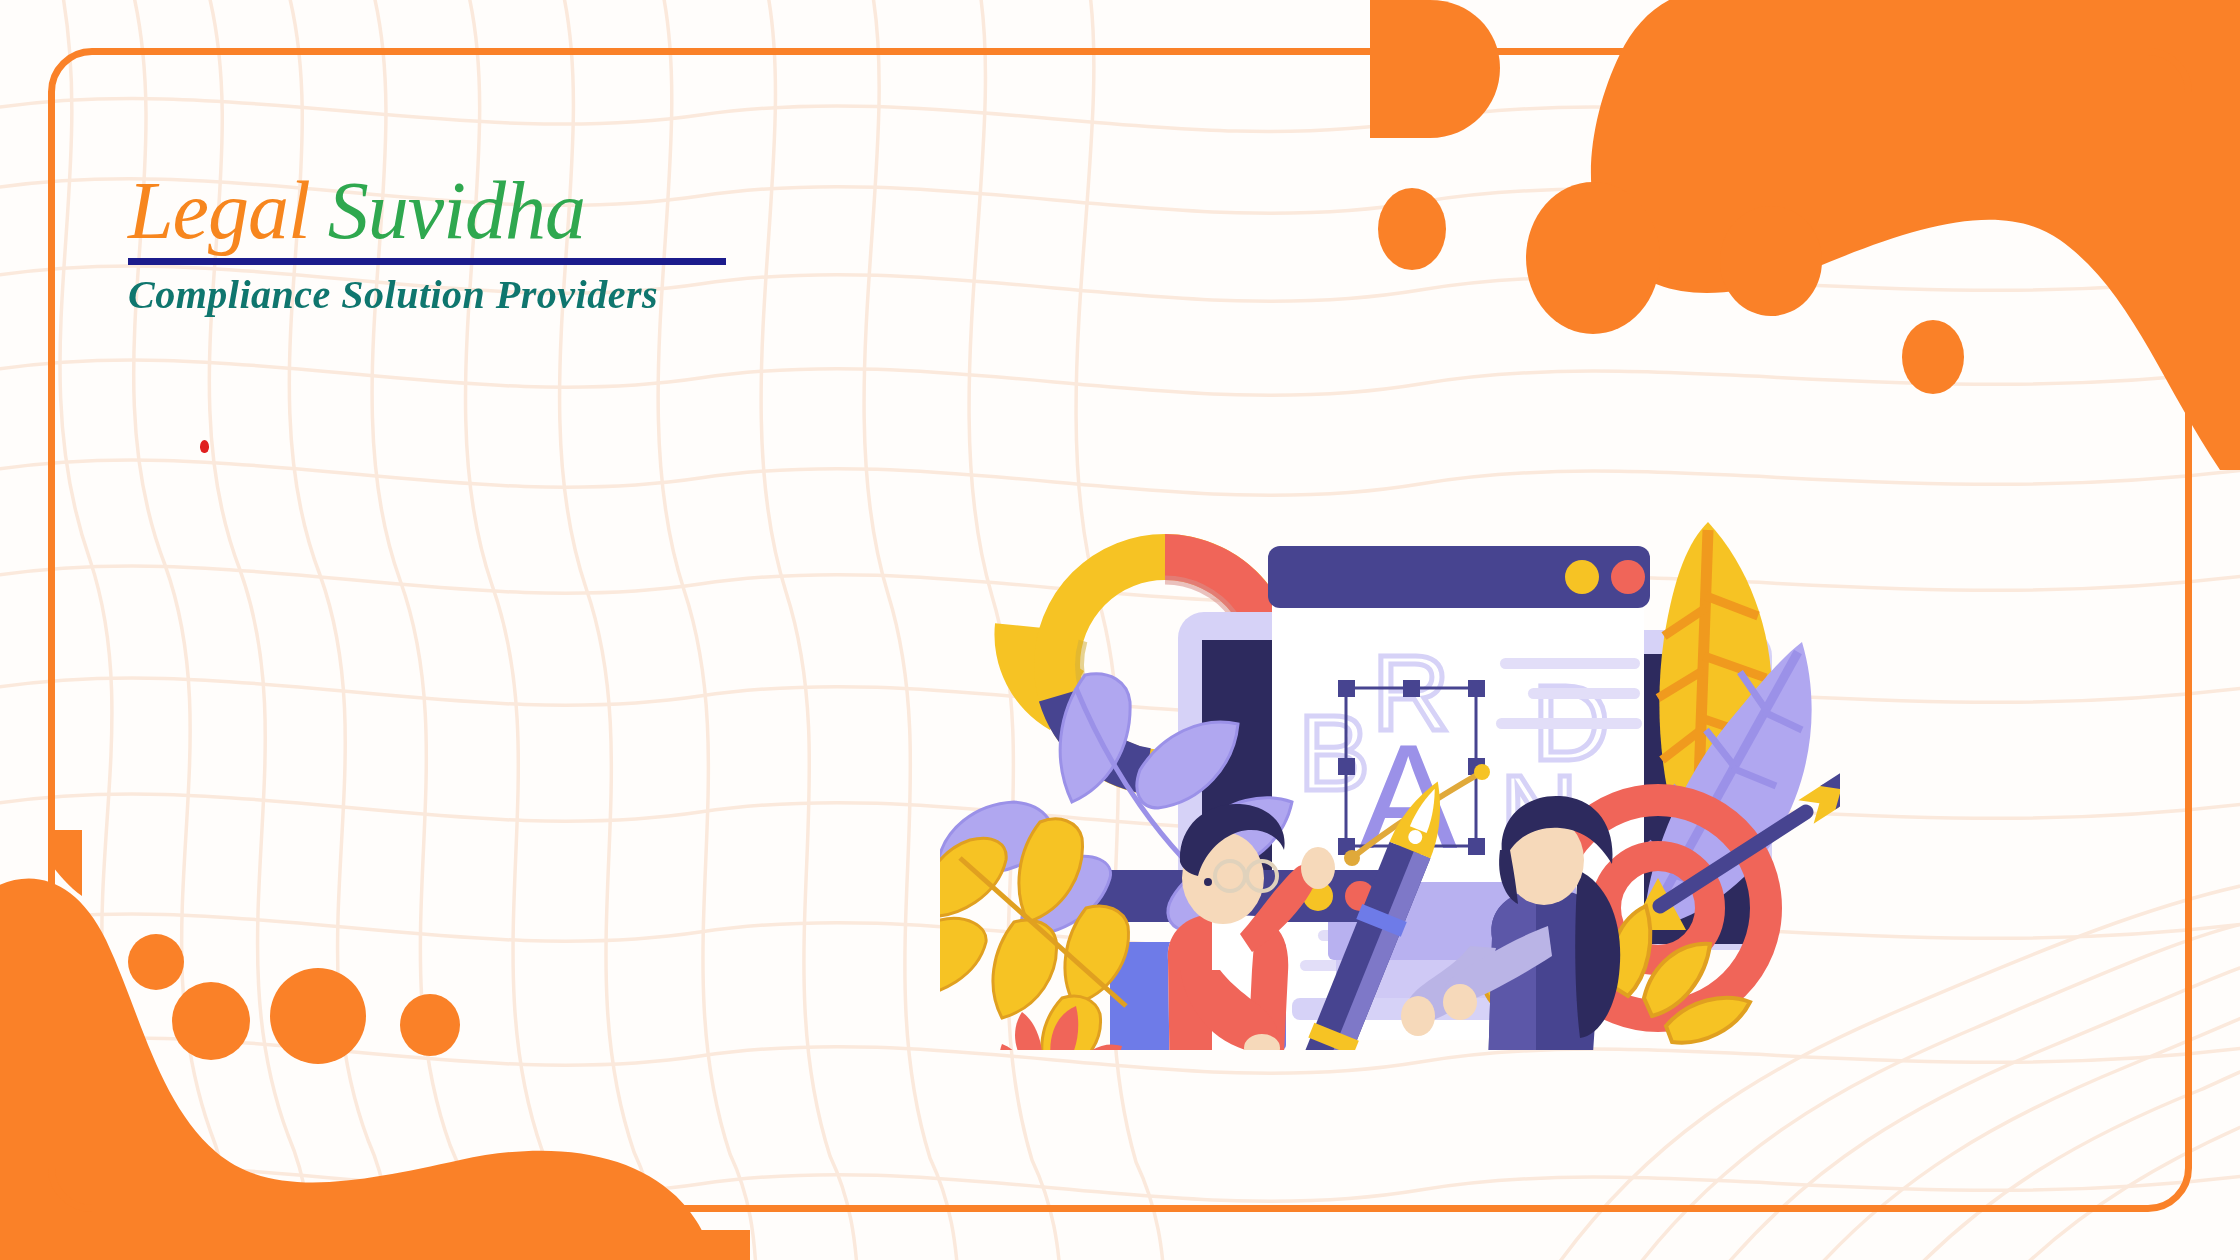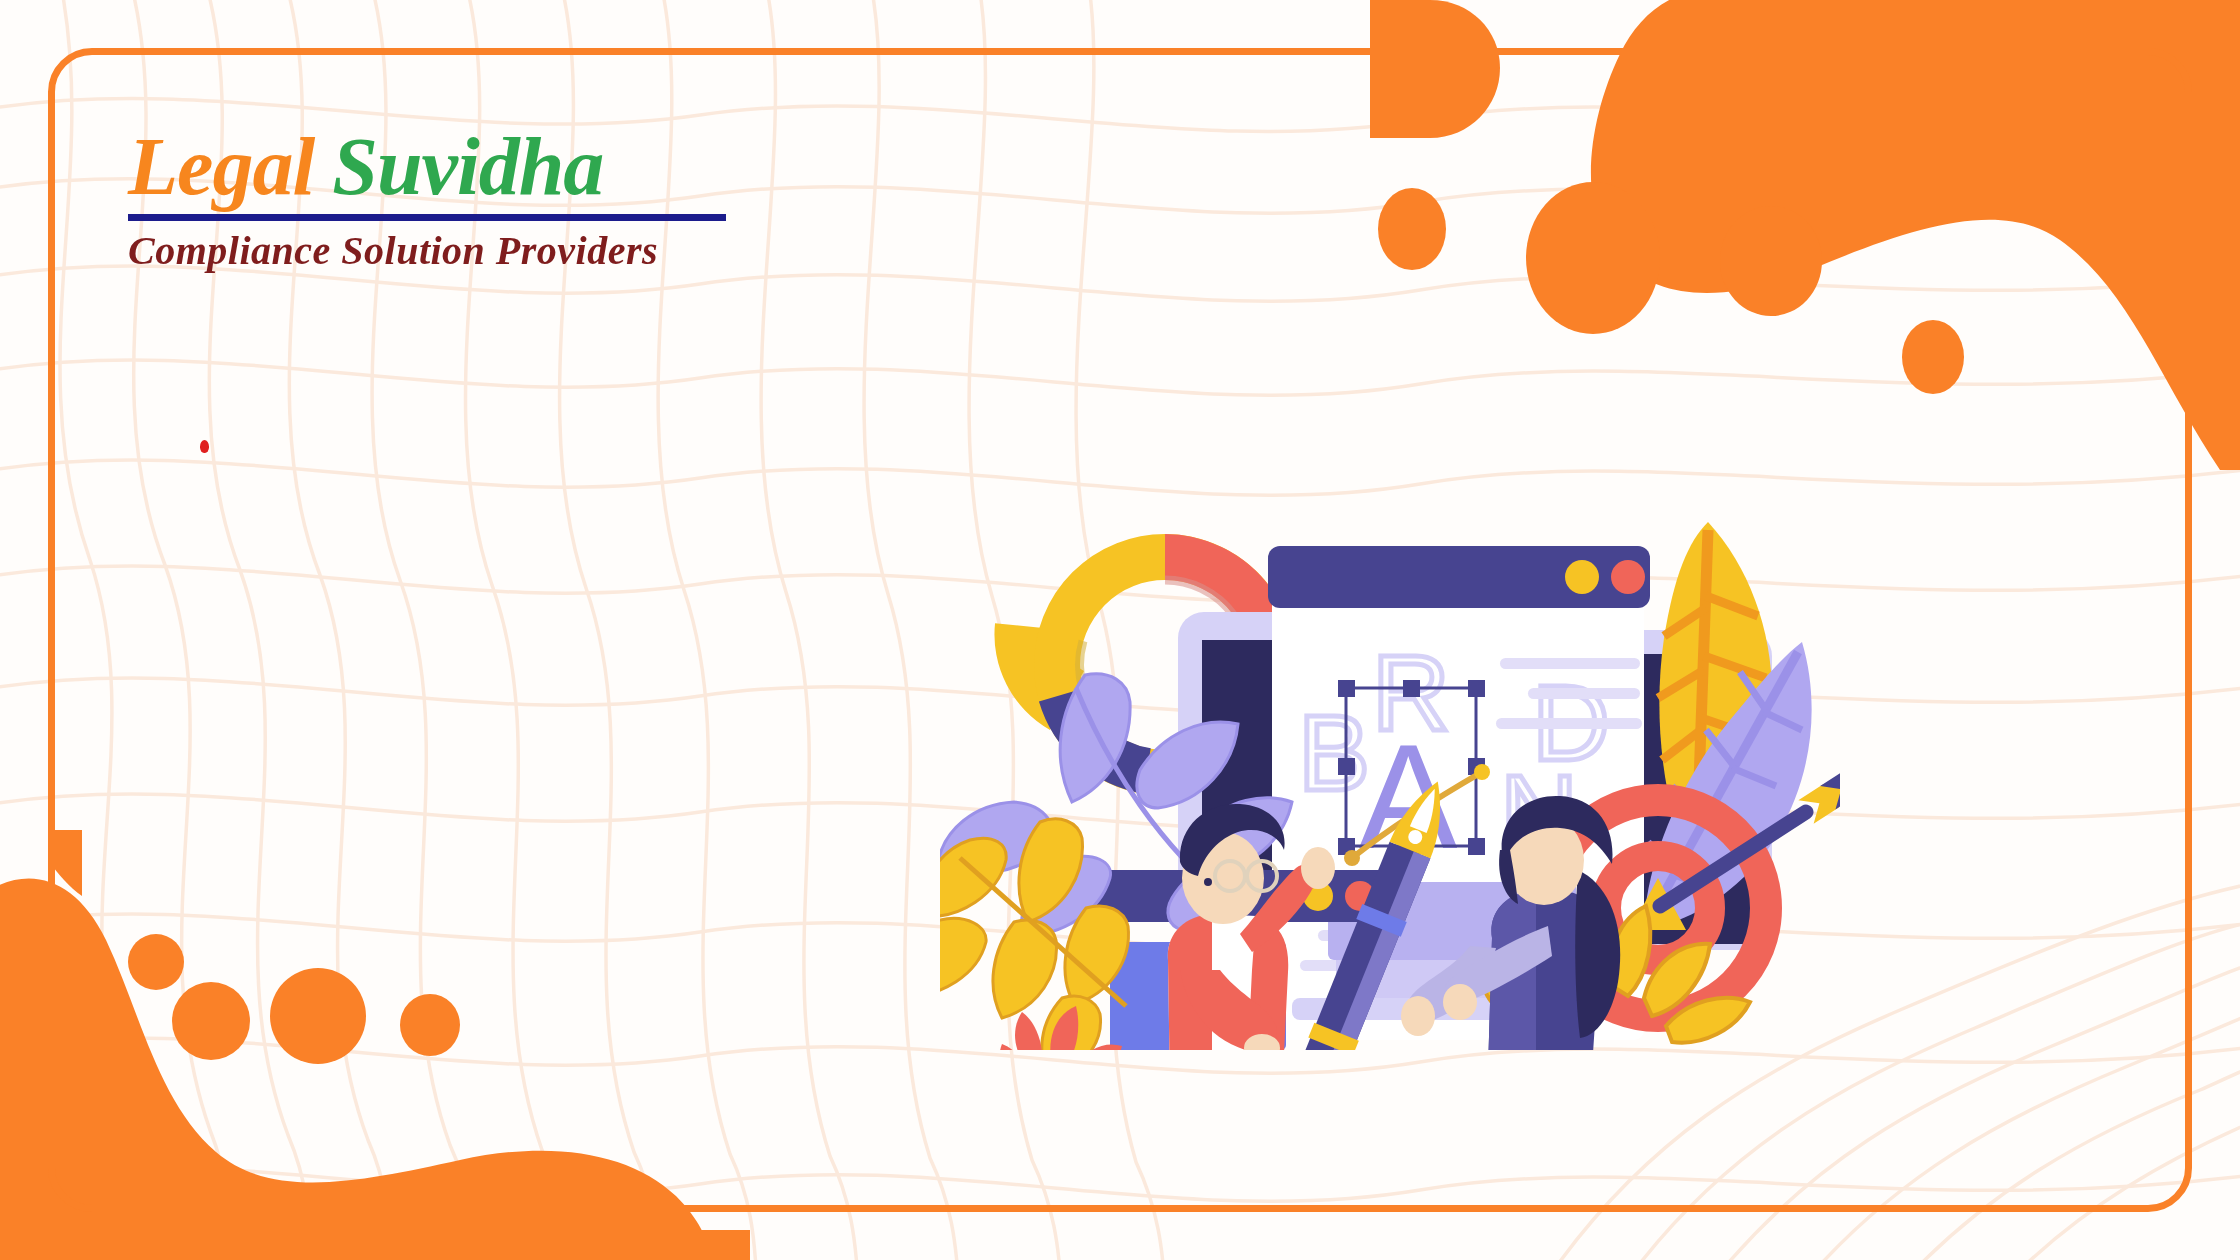--- a/index.html
+++ b/index.html
@@ -31,35 +31,36 @@
     border:7px solid #FA8128;
     border-radius:44px;
     z-index:3;
     pointer-events:none;
   }
 
   
   .logo { position:absolute; left:128px; top:128px; z-index:6; }
   .logo-wordmark {
     font-family:"Liberation Serif", serif;
-    font-style:italic; font-weight:bold;
+    font-style:italic; font-weight:normal;
     font-size:82px; line-height:0.95;
     letter-spacing:-1px;
     white-space:nowrap;
+    margin-top:44px;
   }
   .logo-legal   { color:#F7861E; }
   .logo-suvidha { color:#2FA84F; margin-left:18px; }
   .logo-rule {
     width:598px; height:7px; background:#1C1C8C;
     margin-top:8px; margin-bottom:6px;
   }
   .logo-tagline {
     font-family:"Liberation Serif", serif;
     font-style:italic; font-weight:bold;
-    font-size:40px; color:#7f1d1d;
+    font-size:40px; color:#0f766e;
     letter-spacing:0.5px;
     white-space:nowrap;
   }
 
   
   .headline { position:absolute; left:152px; top:358px; z-index:6; }
 
   .kicker {
     font-family:"Liberation Sans", sans-serif;
     font-weight:bold;

